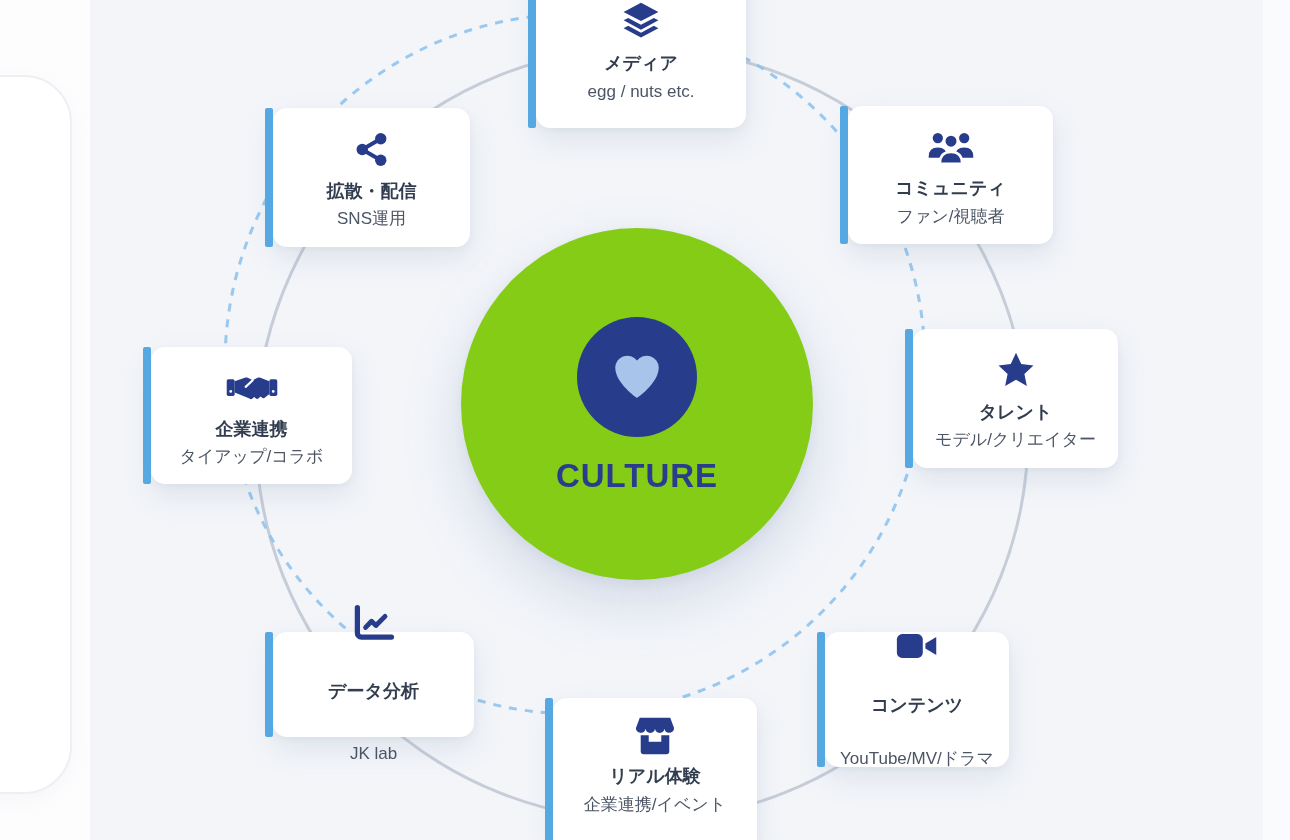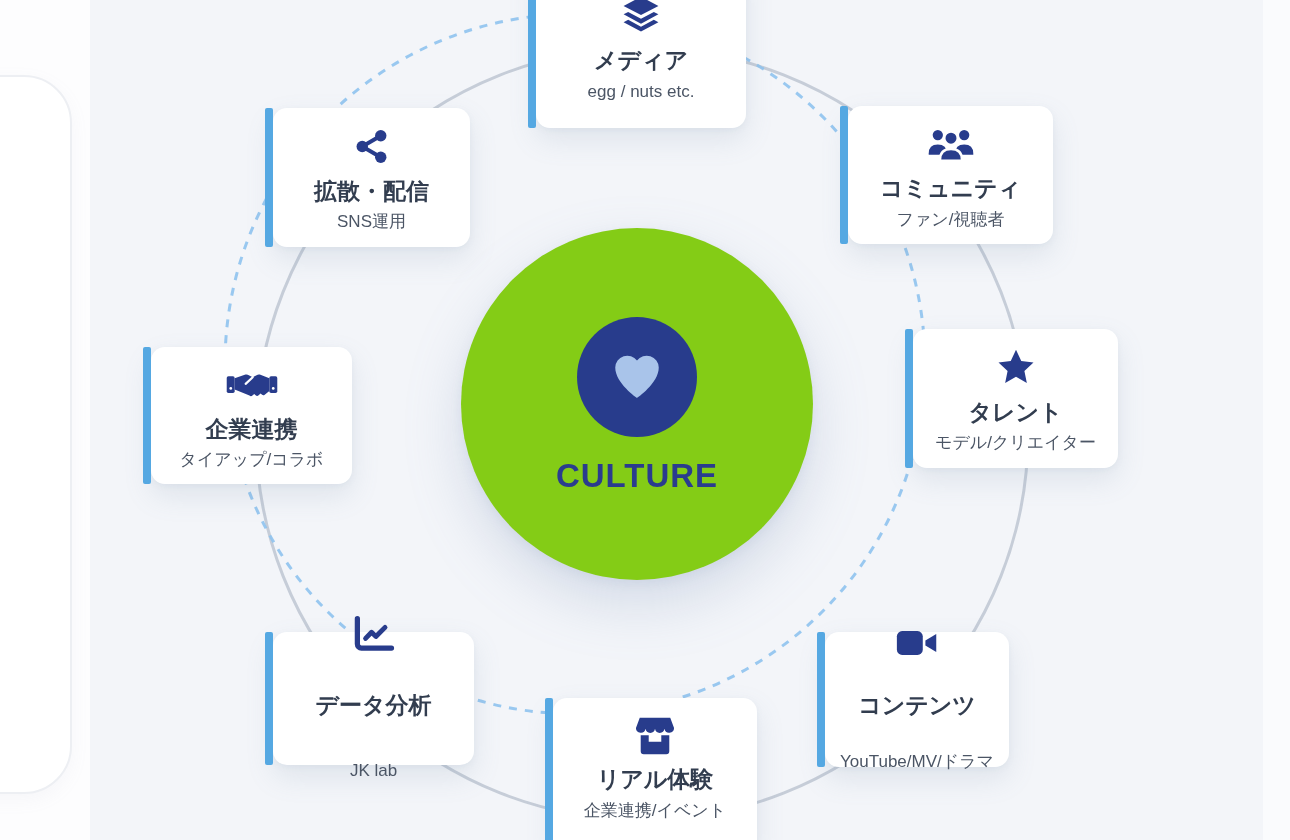--- a/index.html
+++ b/index.html
@@ -37,28 +37,28 @@
   
   .card{
     position:absolute;background:#ffffff;border-radius:14px;
     box-shadow:0 12px 28px rgba(120,140,170,.16),0 2px 6px rgba(120,140,170,.08);
     display:flex;flex-direction:column;align-items:center;justify-content:center;
     gap:6px;text-align:center;
   }
   .accent{position:absolute;left:-8px;top:0;bottom:0;width:8px;background:#55a8e2;border-radius:2px;}
   .card .icon{display:flex;align-items:center;justify-content:center;height:48px;}
   .card .icon svg{display:block;}
-  .card .title{font-size:23px;font-weight:700;color:#323d4f;line-height:1.25;}
+  .card .title{font-size:18px;font-weight:700;color:#323d4f;line-height:1.25;}
   .card .sub{font-size:17px;color:#4b5565;line-height:1.25;}
   #card-media    {left:536px;top:-40px;width:210px;height:168px;justify-content:flex-end;padding-bottom:26px;box-sizing:border-box;}
   #card-spread   {left:273px;top:108px;width:197px;height:139px;}
   #card-community{left:848px;top:106px;width:205px;height:138px;text-align:center;}
   #card-corporate{left:151px;top:335px;width:201px;height:137px;margin-top:12px;}
   #card-talent   {left:913px;top:329px;width:205px;height:139px;}
-  #card-data     {left:273px;top:632px;width:201px;height:133px;gap:40px;}
+  #card-data     {left:273px;top:632px;width:201px;height:105px;gap:40px;}
   #card-contents {left:825px;top:632px;width:184px;height:135px;gap:32px;}
   #card-real     {left:553px;top:698px;width:204px;height:155px;justify-content:flex-start;padding-top:13px;box-sizing:border-box;}
 </style>
 </head>
 <body>
 
 <div class="main-bg"></div>
 <div class="right-strip"></div>
 <div class="prev-card"></div>
 

